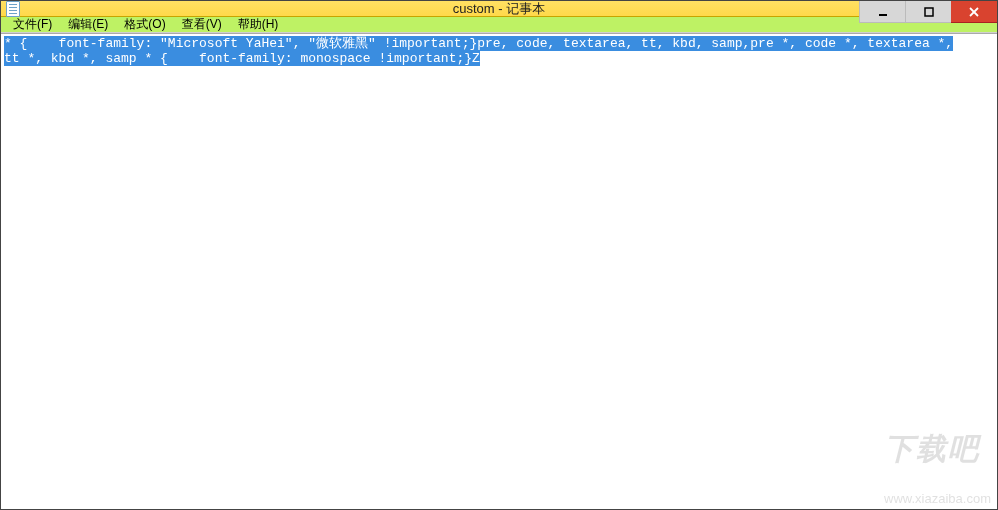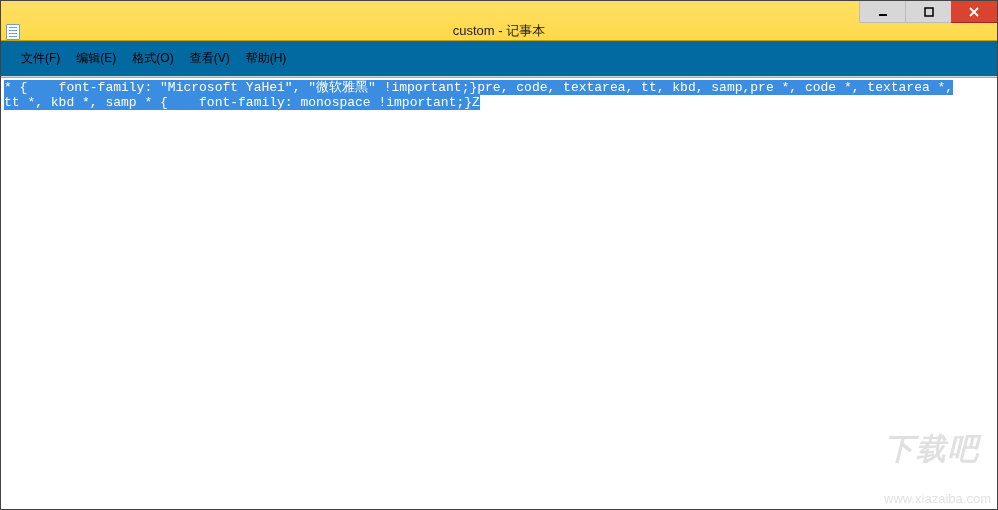--- a/index.html
+++ b/index.html
@@ -1,29 +1,29 @@
 <!DOCTYPE html>
 <html><head>
 <meta charset="utf-8">
 <style>
   * { box-sizing: border-box; margin: 0; padding: 0; }
   html, body { width: 998px; height: 510px; font-family: "Microsoft YaHei", sans-serif; font-size: 12px; overflow: hidden; background: #fff; }
   .window { width: 998px; height: 510px; border: 1px solid #444; display: flex; flex-direction: column; position: relative; }
-  .titlebar { height: 40px; background: linear-gradient(#ffe063, #ffd94a); display: flex; align-items: flex-end; position: relative; border-bottom: 1px solid #c7a500; }
+  .titlebar { height: 16px; background: linear-gradient(#ffe063, #ffd94a); display: flex; align-items: center; position: relative; border-bottom: 1px solid #c7a500; }
   .titlebar .icon-slot { width: 24px; display: flex; justify-content: center; align-items: center; }
   .titlebar .notepad-icon { width: 14px; height: 16px; background: #fff; border: 1px solid #6ea2c9; border-radius: 1px; position: relative; }
   .titlebar .notepad-icon::before { content: ""; position: absolute; top: 2px; left: 2px; right: 2px; height: 10px; background: repeating-linear-gradient(#6ea2c9 0 1px, transparent 1px 3px); }
   .titlebar .title { position: absolute; left: 0; right: 0; text-align: center; color: #222; font-size: 13px; pointer-events: none; }
   .win-controls { position: absolute; right: 0; top: 0; height: 22px; display: flex; }
   .win-btn { width: 46px; height: 22px; display: flex; align-items: center; justify-content: center; color: #333; cursor: default; }
   .win-btn.min { background: #d7d7d7; border-left: 1px solid #bbb; border-bottom: 1px solid #bbb; }
   .win-btn.max { background: #d7d7d7; border-left: 1px solid #bbb; border-bottom: 1px solid #bbb; }
   .win-btn.close { background: #d9432f; color: #fff; border-bottom: 1px solid #a22; }
   .win-btn svg { display: block; }
-  .menubar { height: 36px; background: #0369a1; display: flex; align-items: center; padding: 0 12px; border-bottom: 1px solid #d0d0d0; font-size: 12px; color: #000; }
+  .menubar { height: 16px; background: #bef264; display: flex; align-items: center; padding: 0 4px; border-bottom: 1px solid #d0d0d0; font-size: 12px; color: #000; }
   .menu-item { padding: 2px 8px; cursor: default; }
   .editor { flex: 1; background: #fff; border-top: 1px solid #aaa; position: relative; overflow: hidden; }
   .editor-content { font-family: "SimSun", "Courier New", monospace; font-size: 13px; line-height: 15px; padding: 2px 3px; white-space: pre-wrap; word-break: break-all; color: #fff; }
   .editor-content .sel { background: #3a8de0; }
   .watermark { position: absolute; right: 6px; bottom: 4px; opacity: 0.25; line-height: 1; pointer-events: none; }
   .watermark .big { font-size: 30px; font-weight: bold; color: #888; letter-spacing: 2px; font-style: italic; }
   .watermark .small { font-size: 13px; color: #888; margin-top: 28px; }
 </style>
 </head>
 <body>

